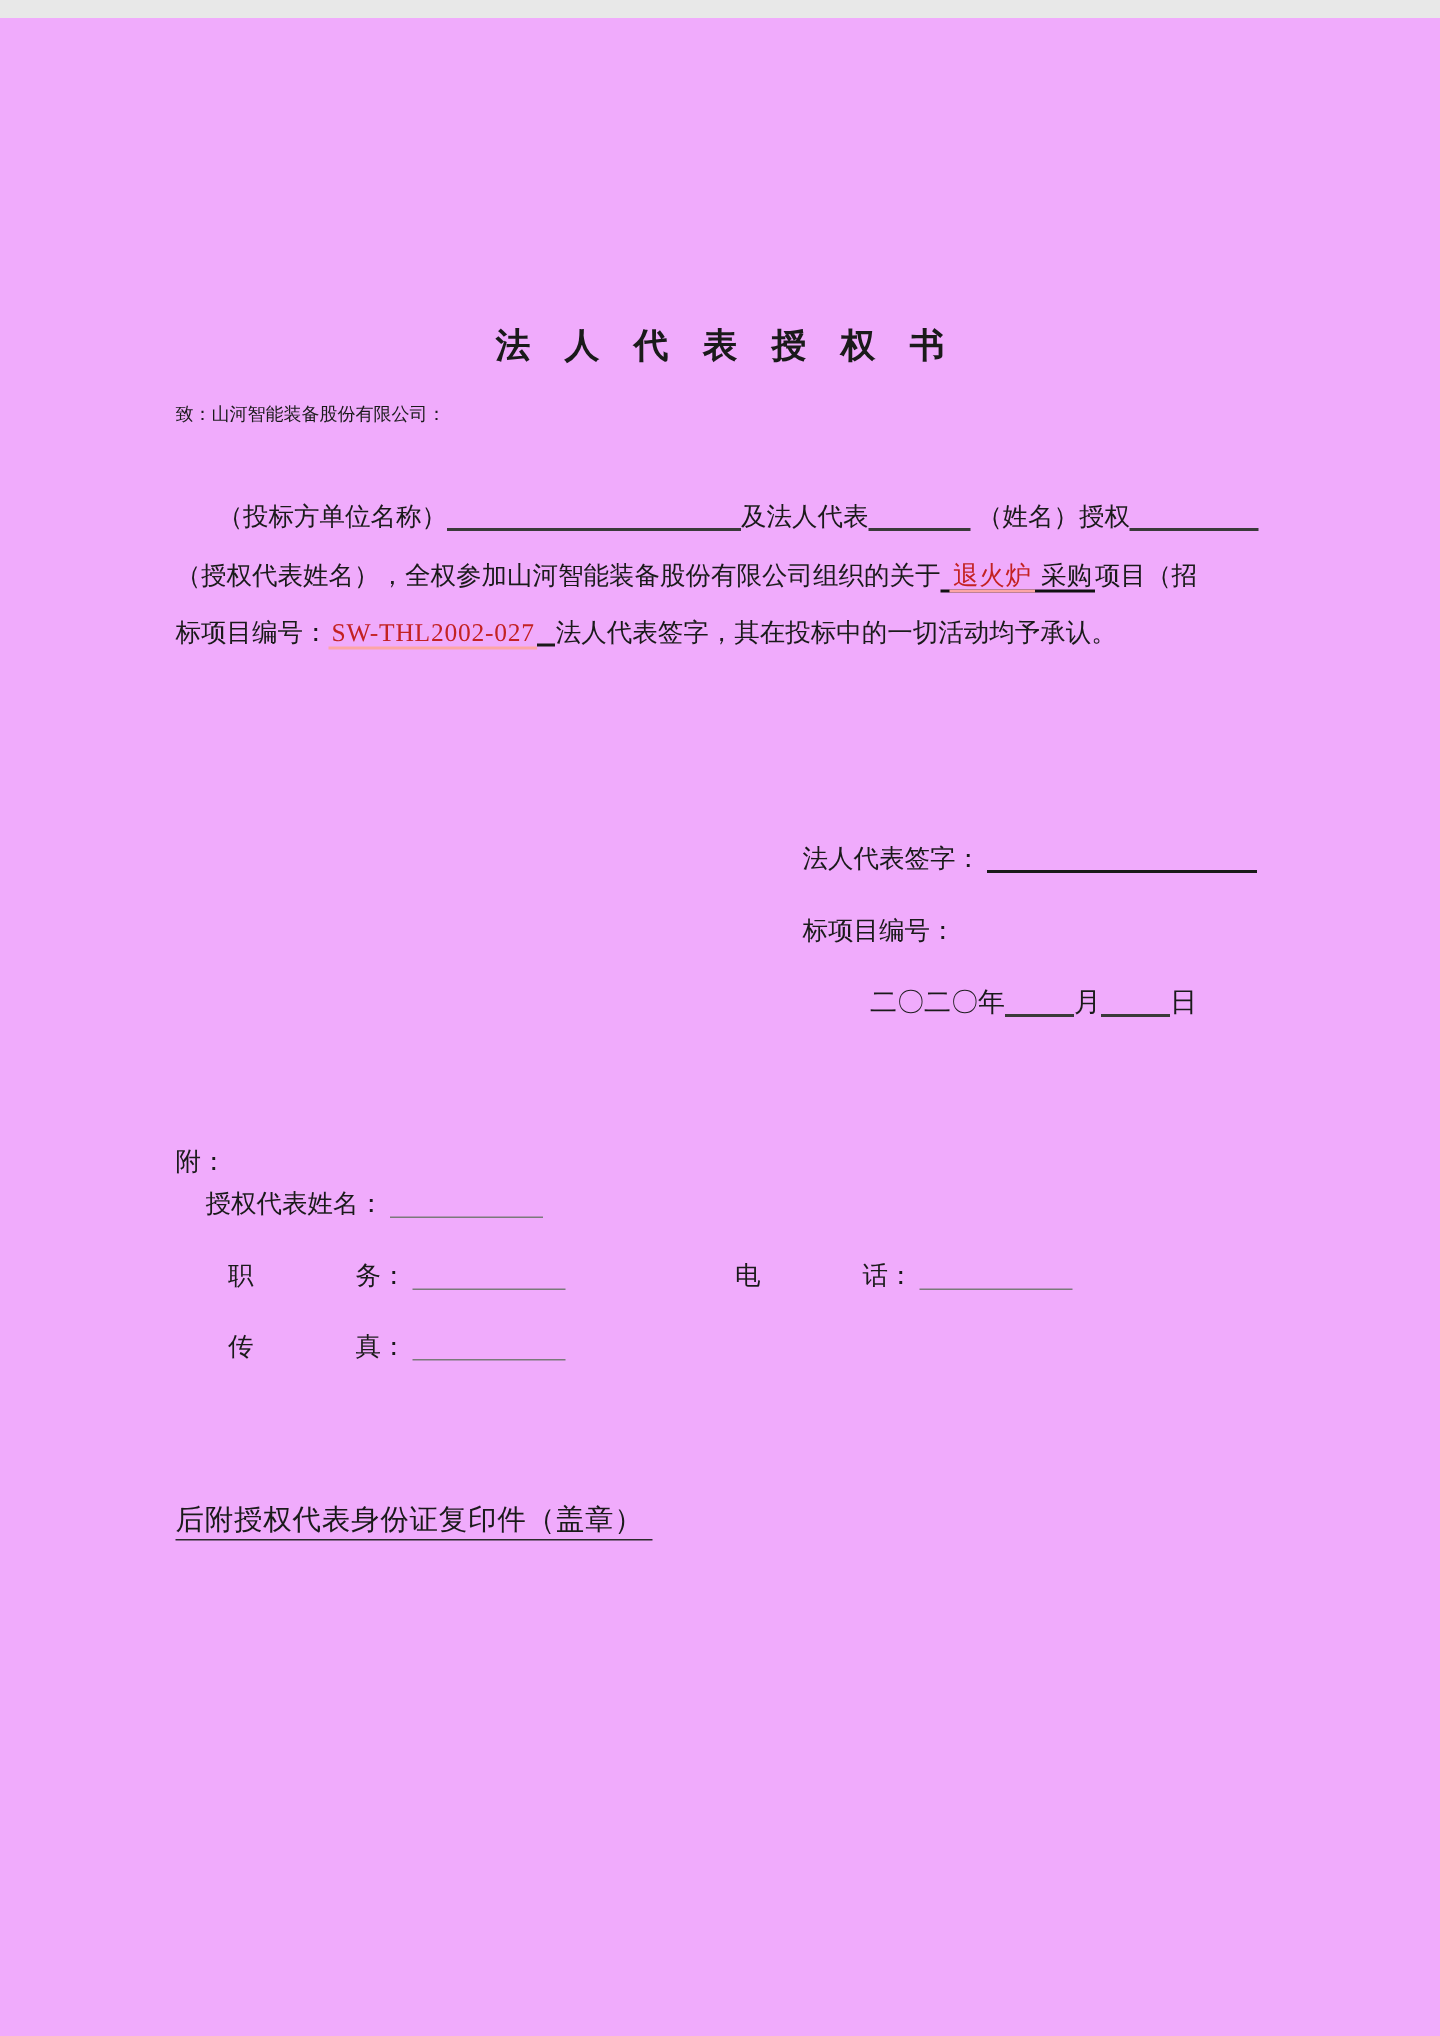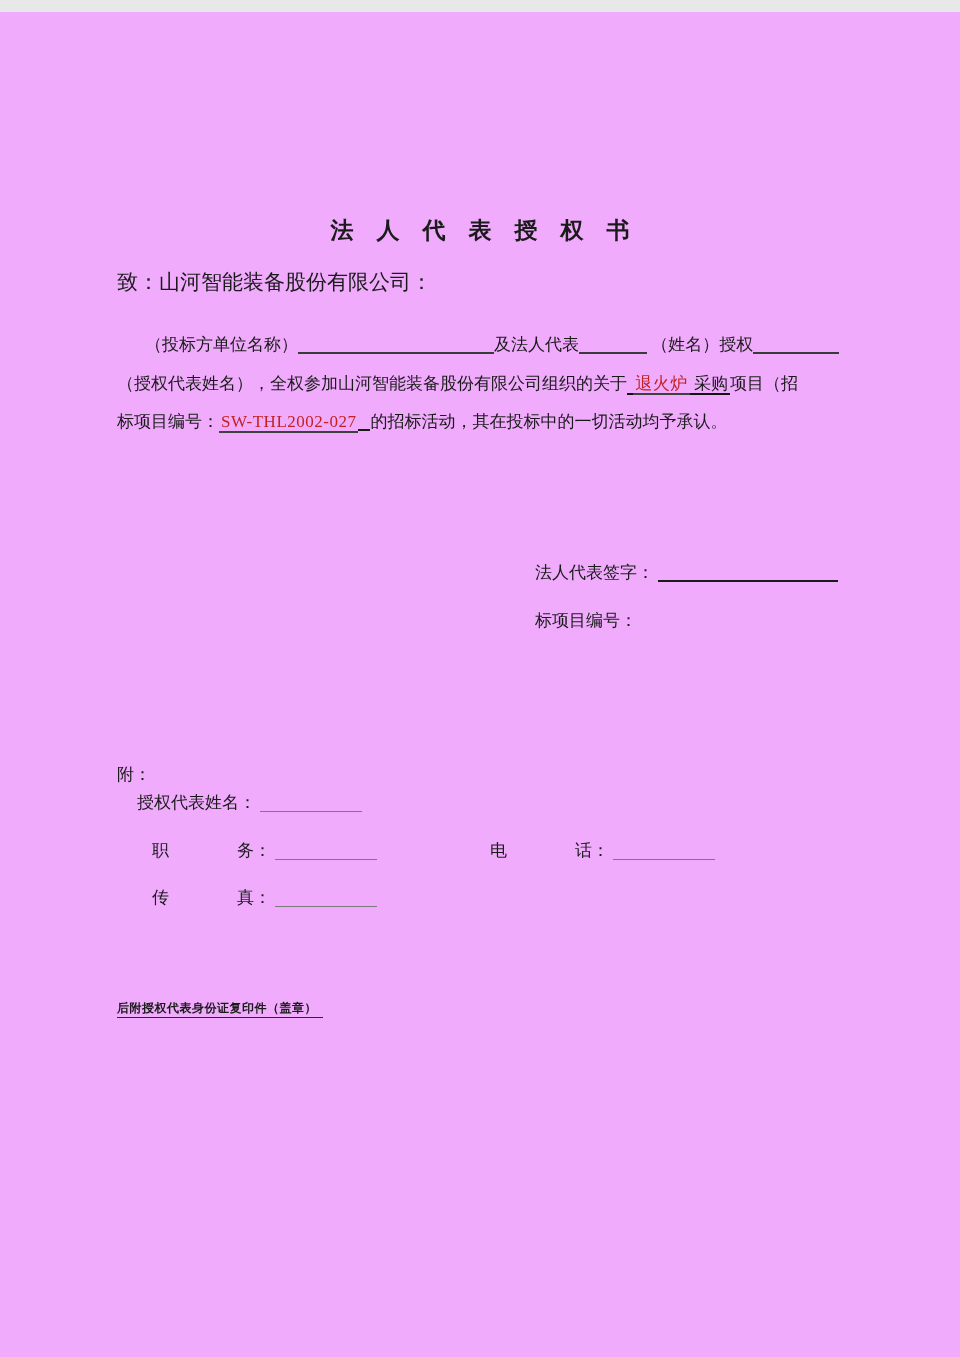--- a/index.html
+++ b/index.html
@@ -15,75 +15,75 @@
   .abs { position:absolute; }
   .doc-title {
     top:203px; left:0; width:100%;
     text-align:center;
     font-size:23px; font-weight:bold;
     letter-spacing:23px;
     padding-left:23px;  
     box-sizing:border-box;
     white-space:nowrap;
   }
-  .salutation { top:256px; left:117px; font-size:21px; }
+  .salutation { top:256px; left:117px; font-size:12px; }
   .body-para { top:314px; left:117px; width:775px; font-size:17px; }
   .pline { line-height:38.5px; white-space:nowrap; }
   .indent { display:inline-block; width:28px; }
   .blank {
     display:inline-block;
     height:3px;
     border-bottom:2px solid #1a1a1a;
     vertical-align:-4px;
   }
   .blank.gray { border-bottom:1.5px solid #7a7a7a; }
   .blank.mid  { border-bottom:2px solid #3a3a3a; }
   .useg { border-bottom:2px solid #111; padding:0 2px; }
   .red { color:#c32222; }
   .red-underline {
-    border-bottom:2px solid #404040;
+    border-bottom:2px solid #fca5a5;
     letter-spacing:0.5px;
     padding:0 2px;
   }
   .sig-row { left:535px; font-size:17px; white-space:nowrap; }
   .date-row { left:580px; font-size:18px; white-space:nowrap; }
   .attach-heading { top:751px; left:117px; font-size:17px; }
   .attach-cell { font-size:17px; white-space:nowrap;text-align:center; }
   .footer-note {
     top:988px; left:117px;
-    font-size:12px;
+    font-size:19px;
     letter-spacing:0.5px;
-    font-weight:bold;
   }
   .footer-note span {
     border-bottom:1.8px solid #2a2a2a;
     padding-right:6px;
     padding-bottom:2px;
   }
 </style>
 </head>
 <body>
 
 <div class="page">
 
   <div class="abs doc-title">法人代表授权书</div>
 
   <div class="abs salutation">致：山河智能装备股份有限公司：</div>
 
   <div class="abs body-para">
     <div class="pline"><span class="indent"></span><span>（投标方单位名称）</span><span class="blank mid" style="width:196px"></span><span>及法人代表</span><span class="blank mid" style="width:68px"></span>&nbsp;<span>（姓名）授权</span><span class="blank mid" style="width:86px"></span></div>
     <div class="pline"><span>（授权代表姓名），全权参加山河智能装备股份有限公司组织的关于</span><span class="useg">&nbsp;<span class="red red-underline">退火炉</span>&nbsp;<span>采购</span></span><span>项目（招</span></div>
-    <div class="pline"><span>标项目编号：</span><span class="red red-underline">SW-THL2002-027</span><span class="blank" style="width:12px"></span><span>的招标活动，其在投标中的一切活动均予承认。</span></div>
+    <div class="pline"><span>标项目编号：</span><span class="red red-underline">SW-THL2002-027</span><span class="blank" style="width:12px"></span><span>法人代表签字，其在投标中的一切活动均予承认。</span></div>
   </div>
 
 
   <div class="abs sig-row" style="top:549px"><span>法人代表签字：</span>&nbsp;<span class="blank" style="width:180px"></span></div>
 
   <div class="abs sig-row" style="top:597px"><span>标项目编号：</span></div>
 
+  <div class="abs date-row" style="top:644px"><span>二〇二〇年</span><span class="blank mid" style="width:46px"></span><span>月</span><span class="blank mid" style="width:46px"></span><span>日</span></div>
 
   <div class="abs attach-heading">附：</div>
 
   <div class="abs attach-cell" style="top:779px; left:137px"><span>授权代表姓名：</span>&nbsp;<span class="blank gray" style="width:102px"></span></div>
 
   <div class="abs attach-cell" style="top:827px; left:152px"><span>职　　　　务：</span>&nbsp;<span class="blank gray" style="width:102px"></span></div>
   <div class="abs attach-cell" style="top:827px; left:490px"><span>电　　　　话：</span>&nbsp;<span class="blank gray" style="width:102px"></span></div>
 
   <div class="abs attach-cell" style="top:874px; left:152px"><span>传　　　　真：</span>&nbsp;<span class="blank gray" style="width:102px"></span></div>
 

